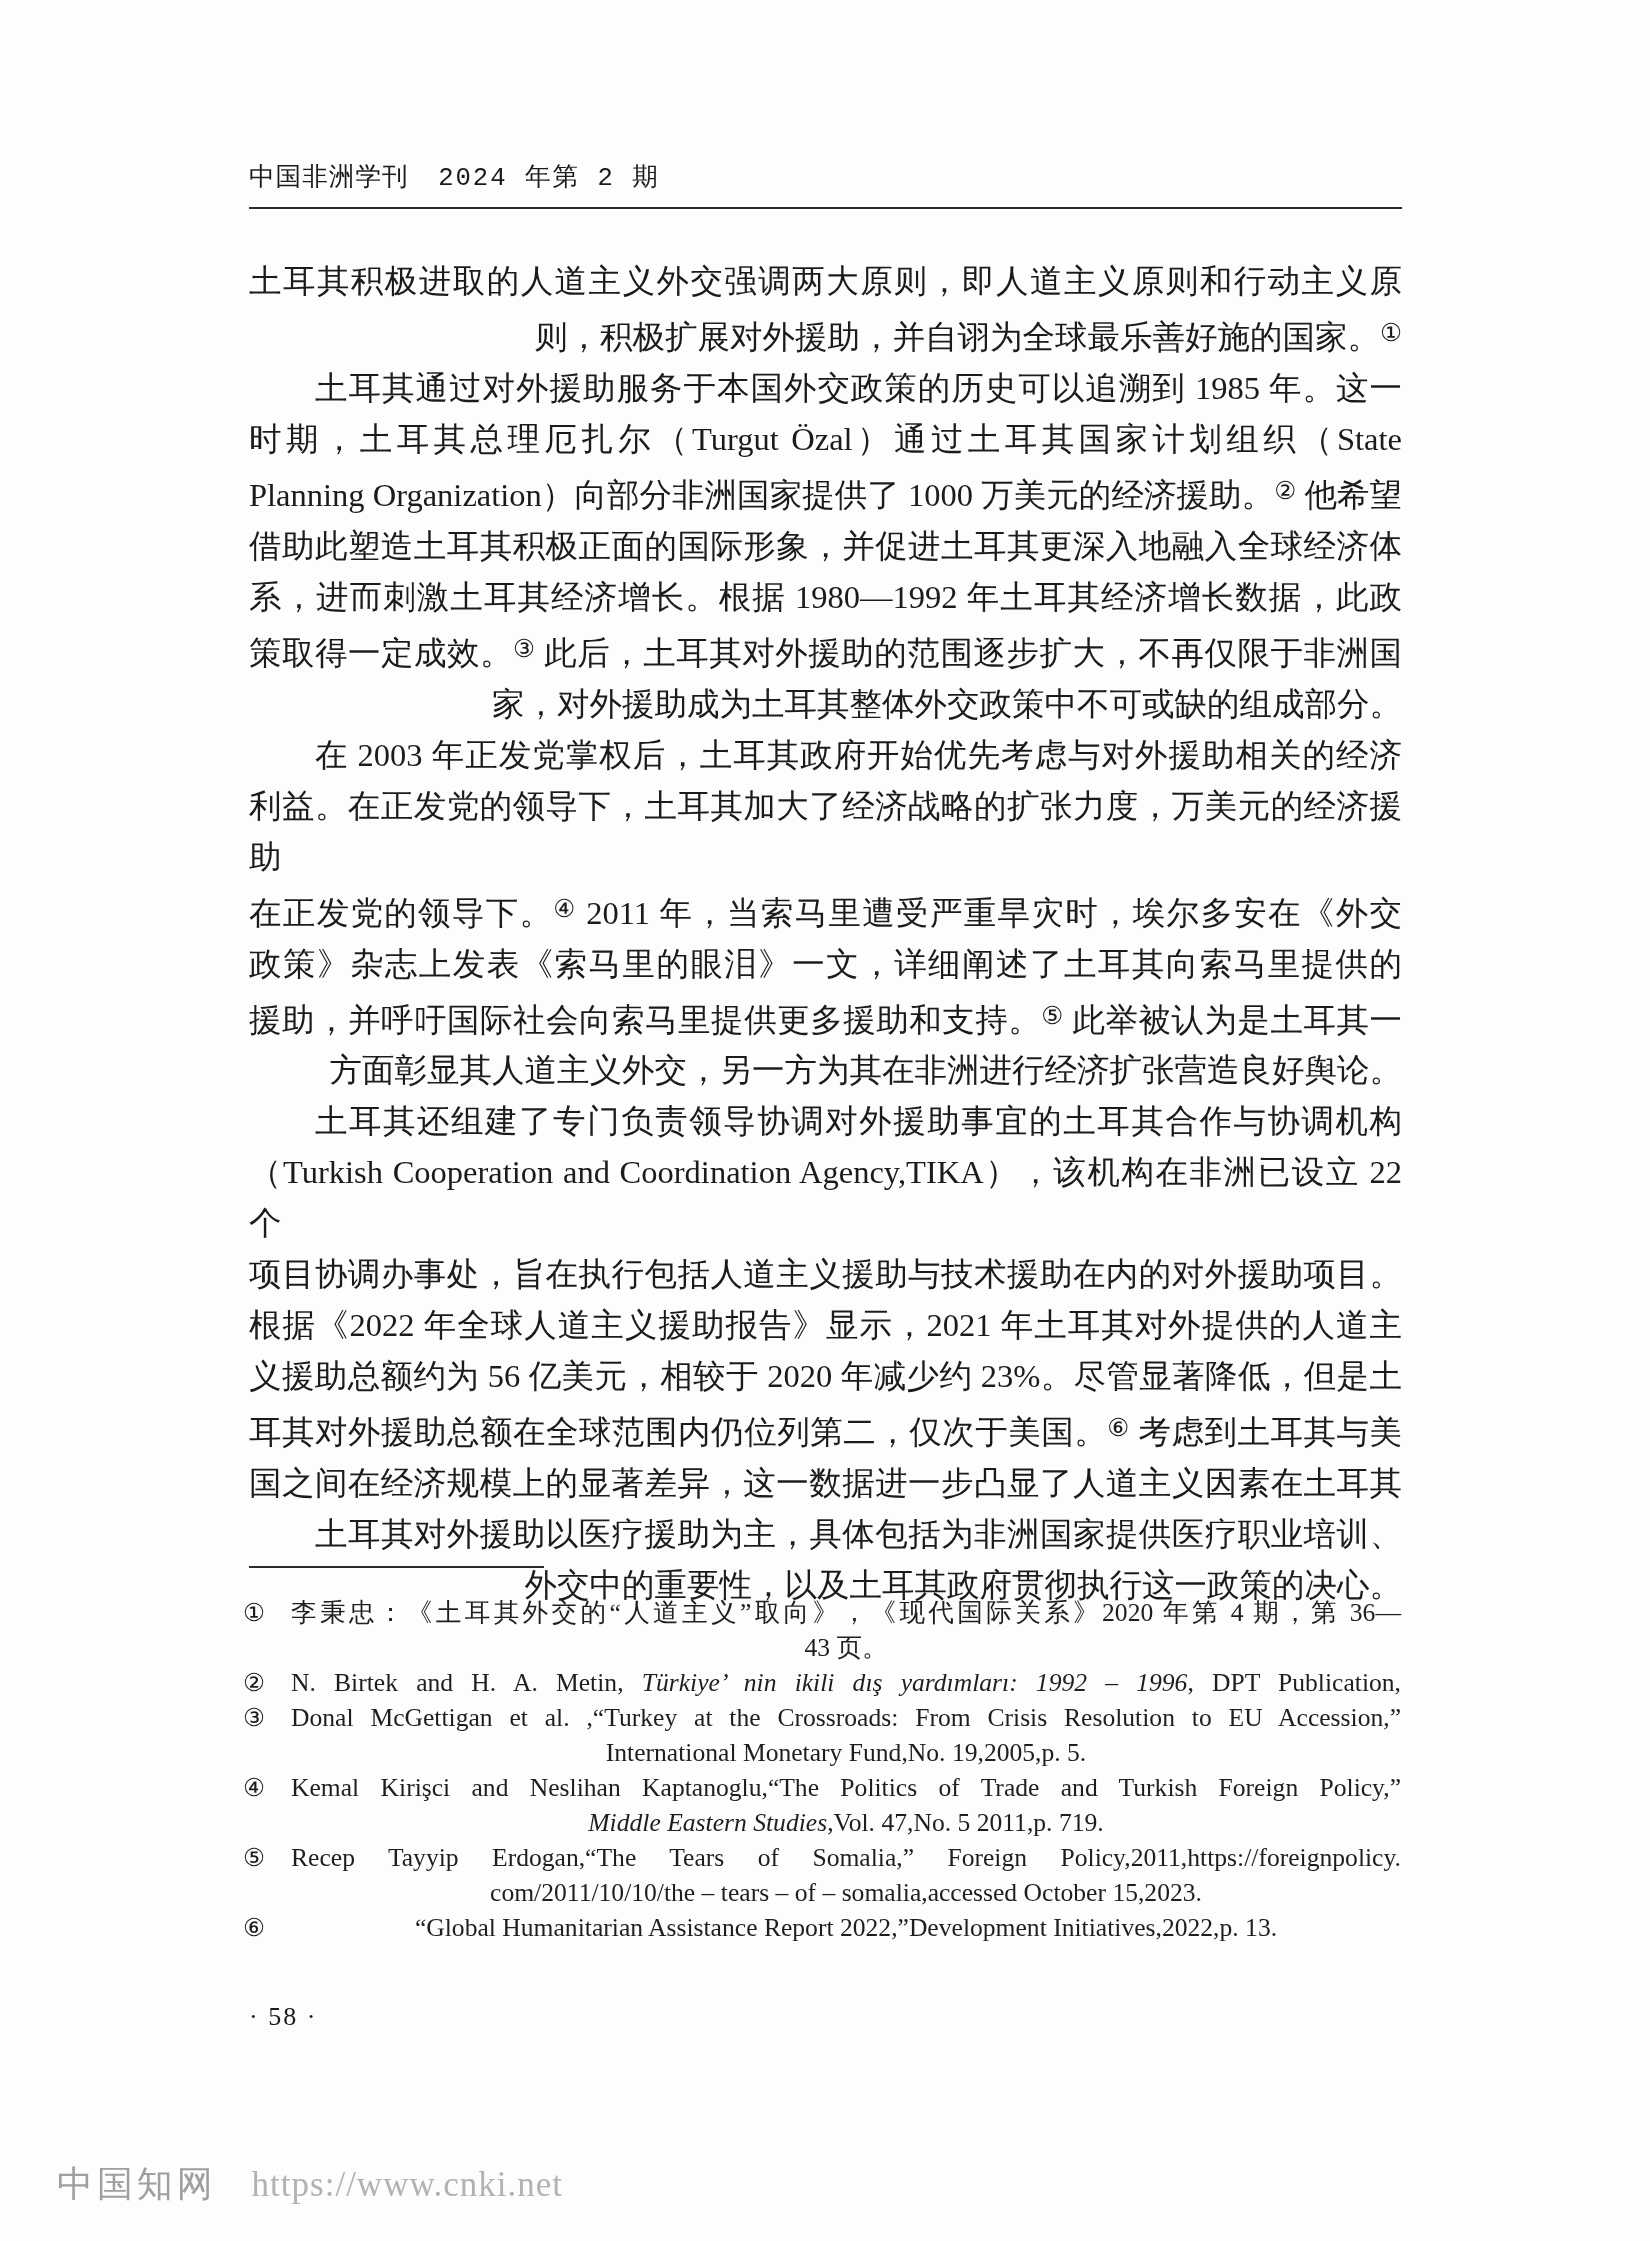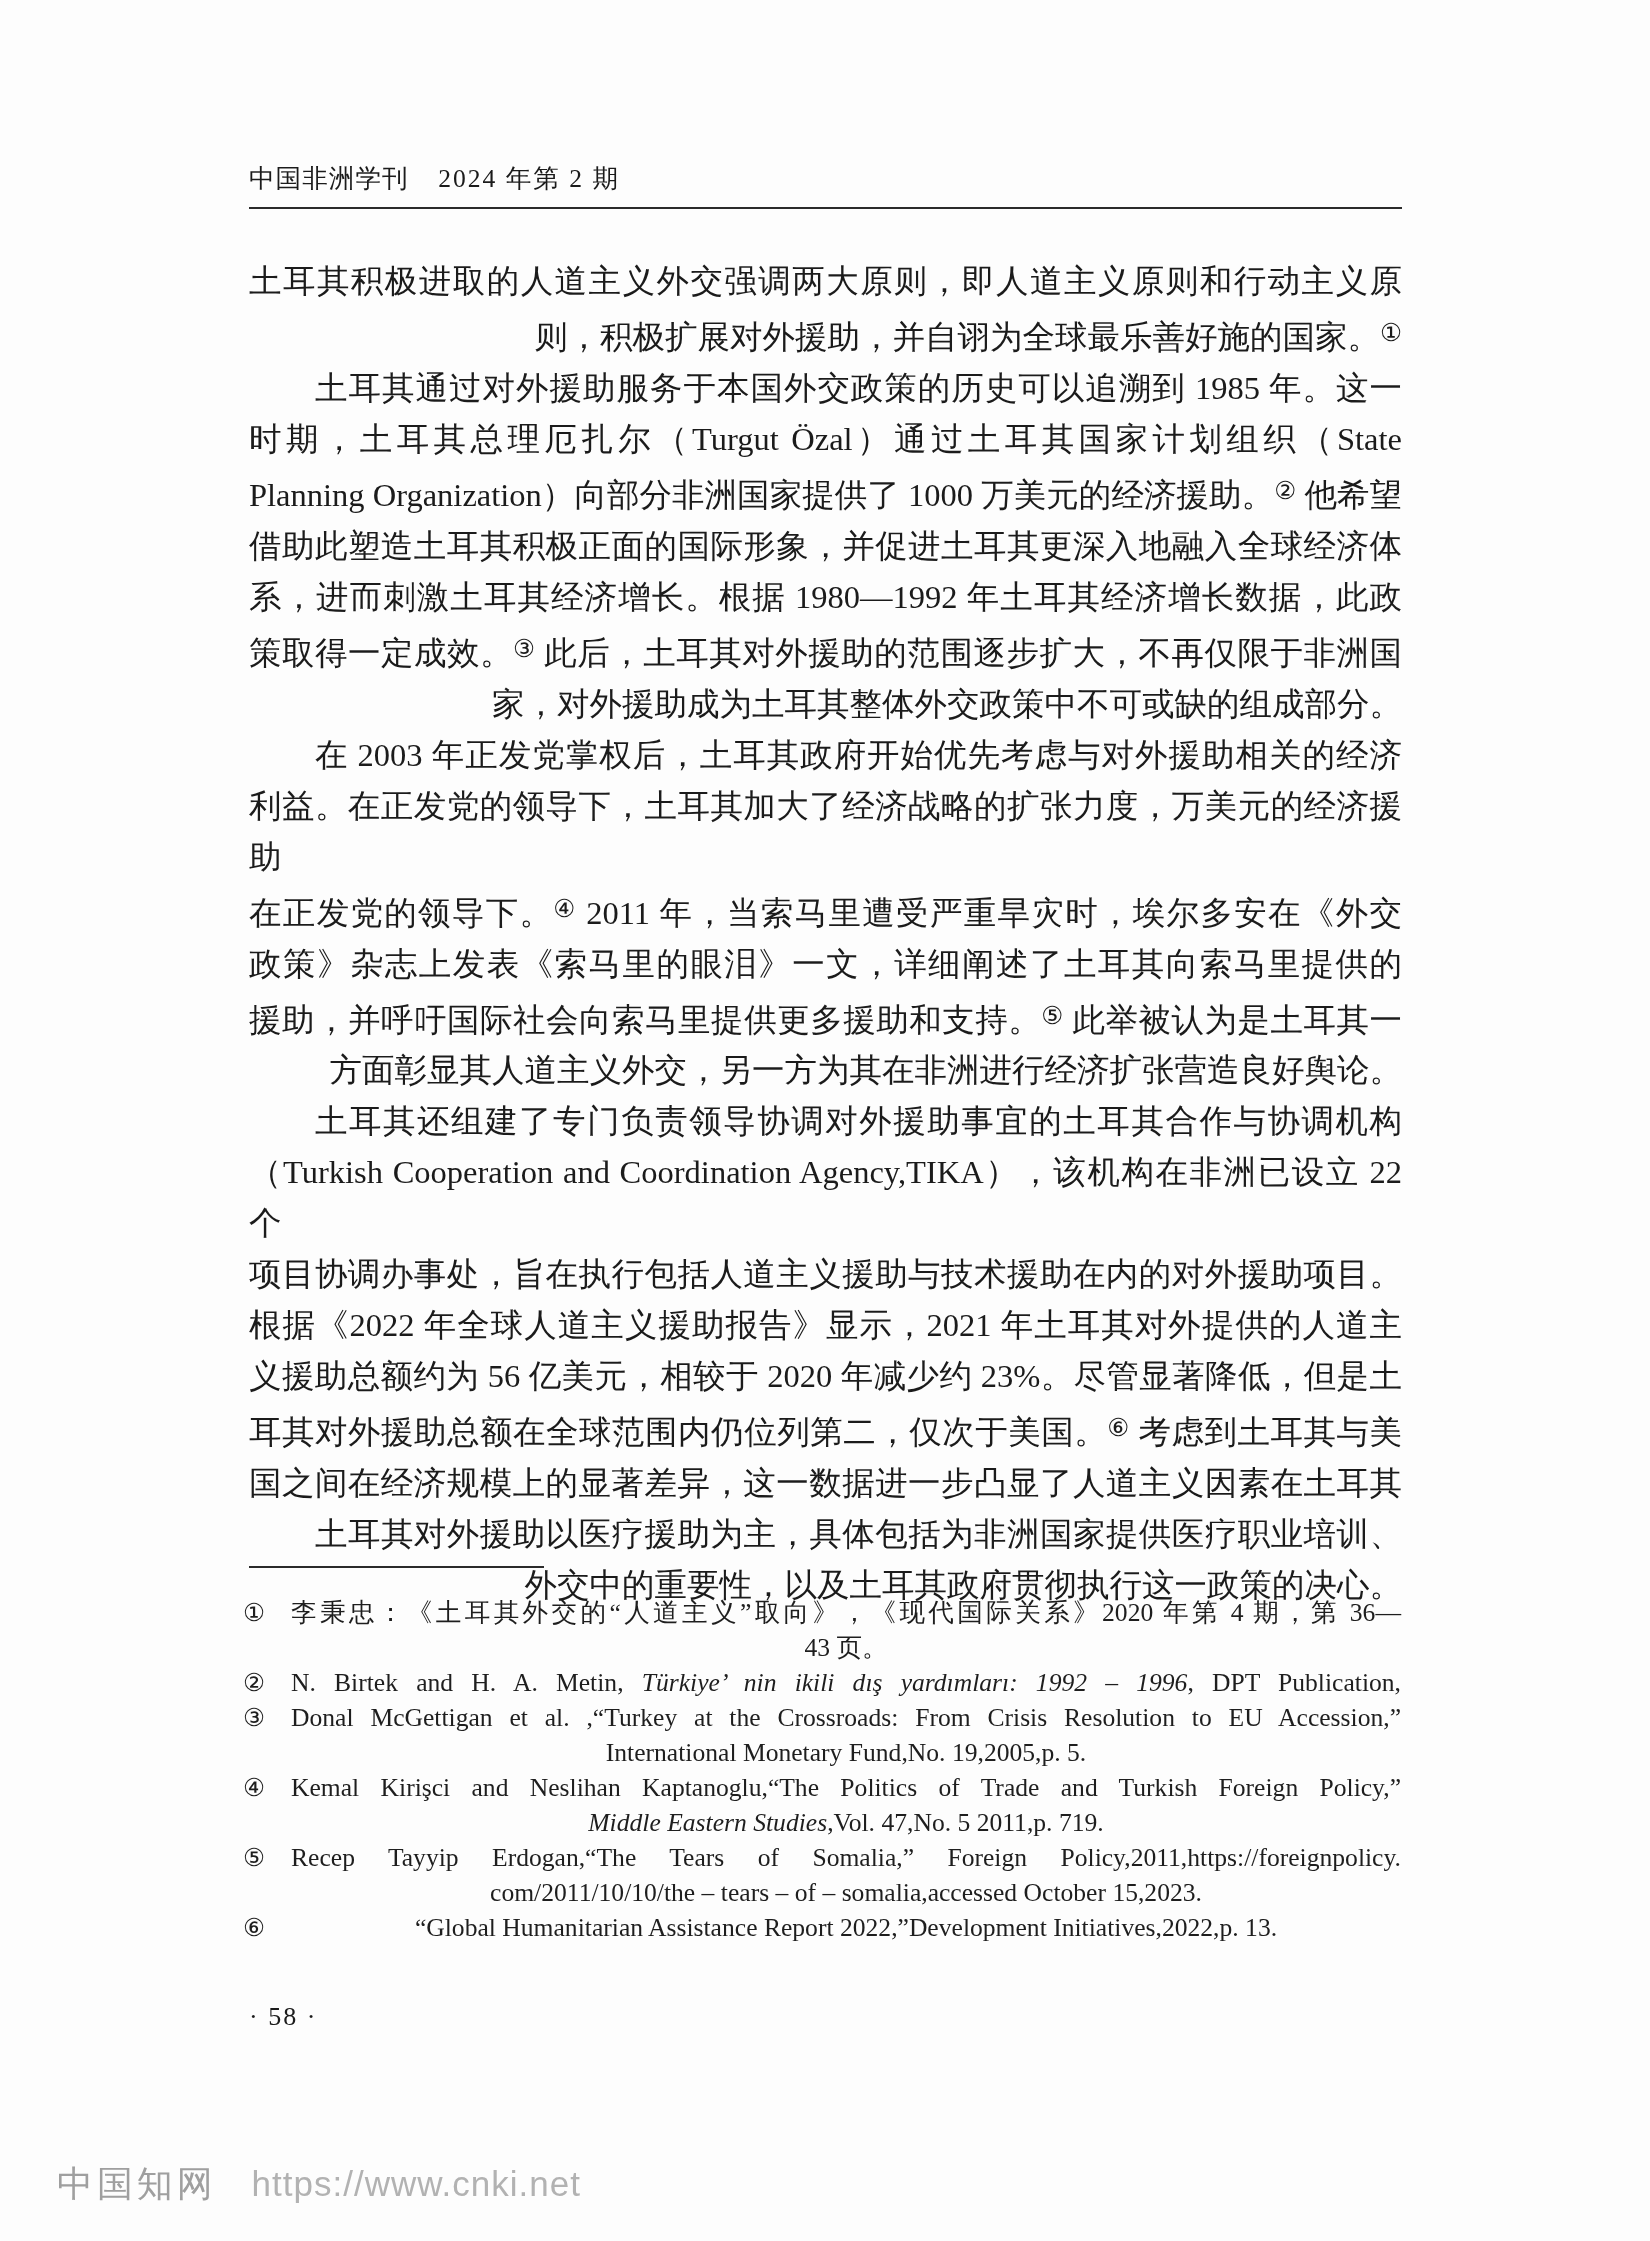--- a/index.html
+++ b/index.html
@@ -9,20 +9,21 @@
     background:#fdfdfd;
     overflow:hidden;
     font-family:"Liberation Serif","DejaVu Serif",serif;
     color:#1b1b1b;
   }
   
   .hdr {
     position:absolute; left:249px; top:165px;
     font-size:25.6px; line-height:27.6px; white-space:nowrap;
     letter-spacing:1px;
+    font-family:Liberation Mono, monospace;
   }
   .hdr .issue { margin-left:29.6px; letter-spacing:2px; }
   .hdr-rule {
     position:absolute; left:249px; top:207px; width:1153px;
     border-top:2px solid #2b2b2b; height:0;
   }
   
   .body-text {
     position:absolute; left:249px; top:256px; width:1153px;
     font-size:32.5px; line-height:51px;
@@ -46,21 +47,21 @@
   .fn-line.j { text-align:justify; text-align-last:justify; }
   .it { font-style:italic; }
   
   .page-num {
     position:absolute; left:249px; top:2002px;
     font-size:26px; letter-spacing:2px;
   }
   
   .watermark {
     position:absolute; left:57px; top:2160px; white-space:nowrap;
-    font-family:Liberation Sans, sans-serif;
+    font-family:Liberation Serif, serif;
   }
   .wm-brand { font-size:36px; color:#9f9f9f; letter-spacing:3.9px; }
   .wm-url   { font-size:35px; color:#b2b2b2; margin-left:35px; letter-spacing:1px; }
 </style>
 </head>
 <body>
 
 <div class="page">
 
   <div class="hdr">

